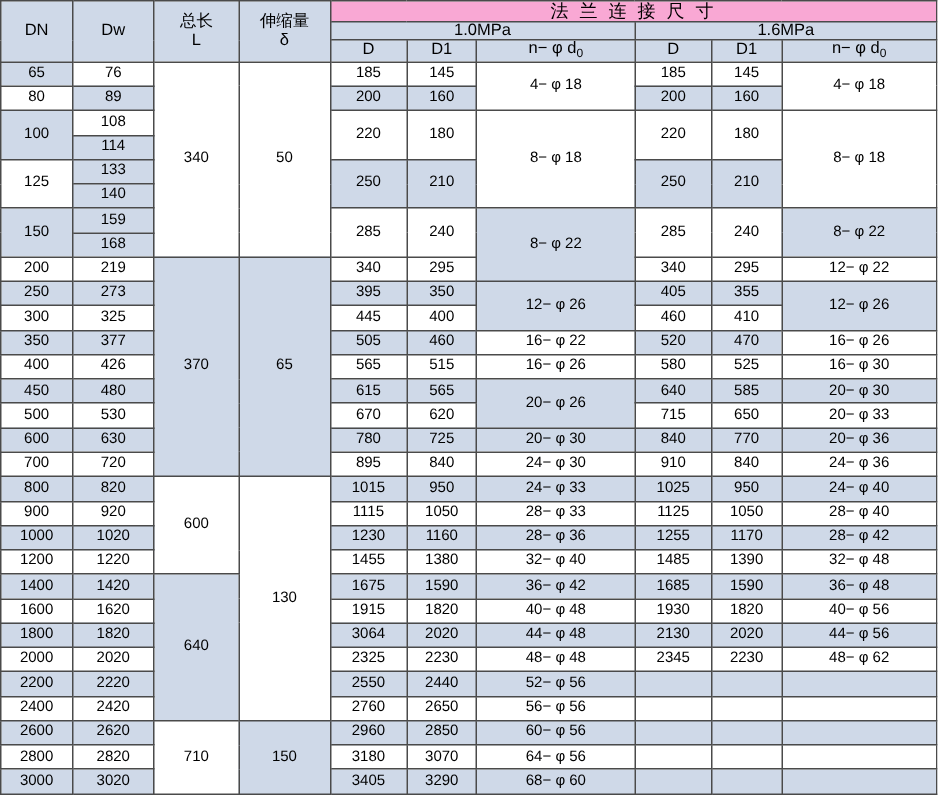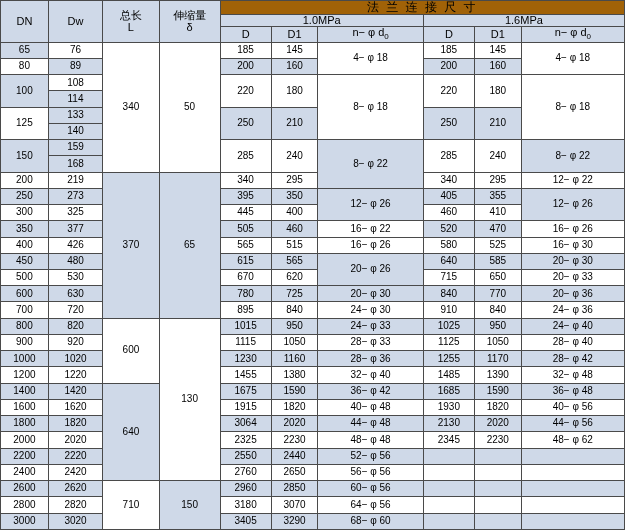--- a/index.html
+++ b/index.html
@@ -21,21 +21,21 @@
     border:1px solid #4a4a4a;
     text-align:center;
     vertical-align:middle;
     padding:0;
     font-weight:normal;
     font-size:10px;
     line-height:1.05;
     white-space:nowrap;
   }
   .hdr{background:#cfd9e8;font-size:11px;margin-top:32px;}
-  .hdr-big{background:#a16207;font-size:12px;letter-spacing:2px;}
+  .hdr-big{background:#f9a8d4;font-size:12px;letter-spacing:2px;}
   .shade{background:#cfd9e8;}
   .plain{background:#ffffff;}
   .sub{font-size:8px;vertical-align:sub;}
   .lbl-stack{line-height:1.15;}
 </style>
 </head>
 <body>
 
 <table>
   <colgroup>

